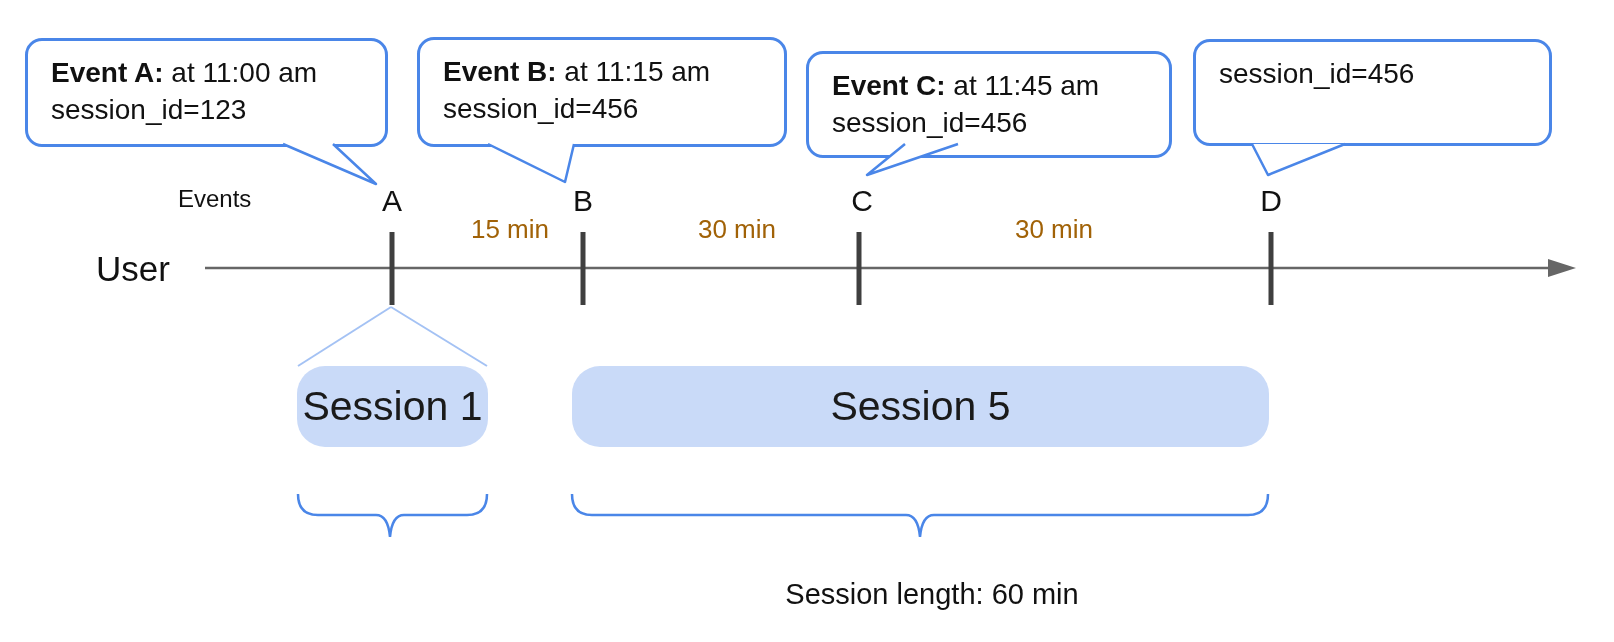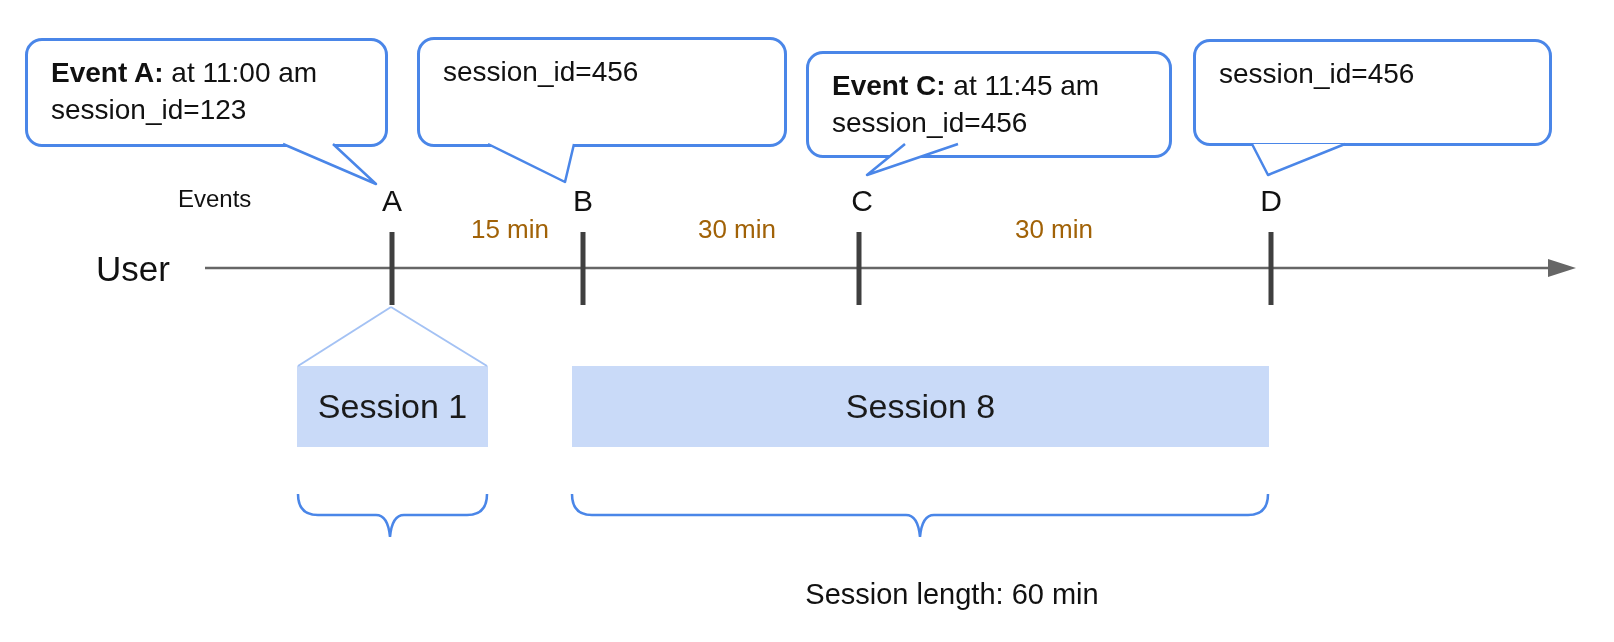--- a/index.html
+++ b/index.html
@@ -30,40 +30,41 @@
   .marker-d { left:1271px; }
 
   .interval { top:214px; font-size:26px; color:#a16207; }
   .interval-1 { left:510px; }
   .interval-2 { left:737px; }
   .interval-3 { left:1054px; }
 
   .session-box {
     position:absolute; z-index:1; top:366px; height:81px;
     background:#c9daf8; display:flex; align-items:center; justify-content:center;
-    font-size:34px; color:#1a1a1a;
+    font-size:41px; color:#1a1a1a;border-radius:28px;
   }
   .session-1 { left:297px; width:191px; }
   .session-2 { left:572px; width:697px; }
 
   .session-length { top:578px; font-size:29px; }
   .session-length-1 { left:413px; }
-  .session-length-2 { left:952px; }
+  .session-length-2 { left:932px; }
 </style>
 </head>
 <body>
 
 <div class="stage">
 
   <div class="bubble" style="left:25px; top:38px; width:363px; height:109px;">
     <div class="bubble-line"><span class="bubble-event">Event A:</span><span> at 11:00 am</span></div>
     <div class="bubble-line">session_id=123</div>
   </div>
 
   <div class="bubble" style="left:417px; top:37px; width:370px; height:110px;">
+    <div class="bubble-line"><span class="bubble-event">Event B:</span><span> at 11:15 am</span></div>
     <div class="bubble-line">session_id=456</div>
   </div>
 
   <div class="bubble" style="left:806px; top:51px; width:366px; height:107px;">
     <div class="bubble-line"><span class="bubble-event">Event C:</span><span> at 11:45 am</span></div>
     <div class="bubble-line">session_id=456</div>
   </div>
 
   <div class="bubble" style="left:1193px; top:39px; width:359px; height:107px;">
     <div class="bubble-line">session_id=456</div>
@@ -78,21 +79,21 @@
   <div class="label centered marker marker-d">D</div>
 
   <div class="label centered interval interval-1">15 min</div>
   <div class="label centered interval interval-2">30 min</div>
   <div class="label centered interval interval-3">30 min</div>
 
   <div class="session-box session-1">
     <span>Session 1</span>
   </div>
   <div class="session-box session-2">
-    <span>Session 8</span>
+    <span>Session 5</span>
   </div>
 
   <div class="label centered session-length session-length-2">Session length: 60 min</div>
 
   <svg class="overlay-svg" width="1614" height="642" viewBox="0 0 1614 642">
 
     <line x1="205" y1="268" x2="1550" y2="268" stroke="#666666" stroke-width="2.5"></line>
     <polygon points="1548,259 1576,268 1548,277" fill="#666666"></polygon>
 
     <line x1="392" y1="232" x2="392" y2="305" stroke="#3f3f3f" stroke-width="5"></line>

